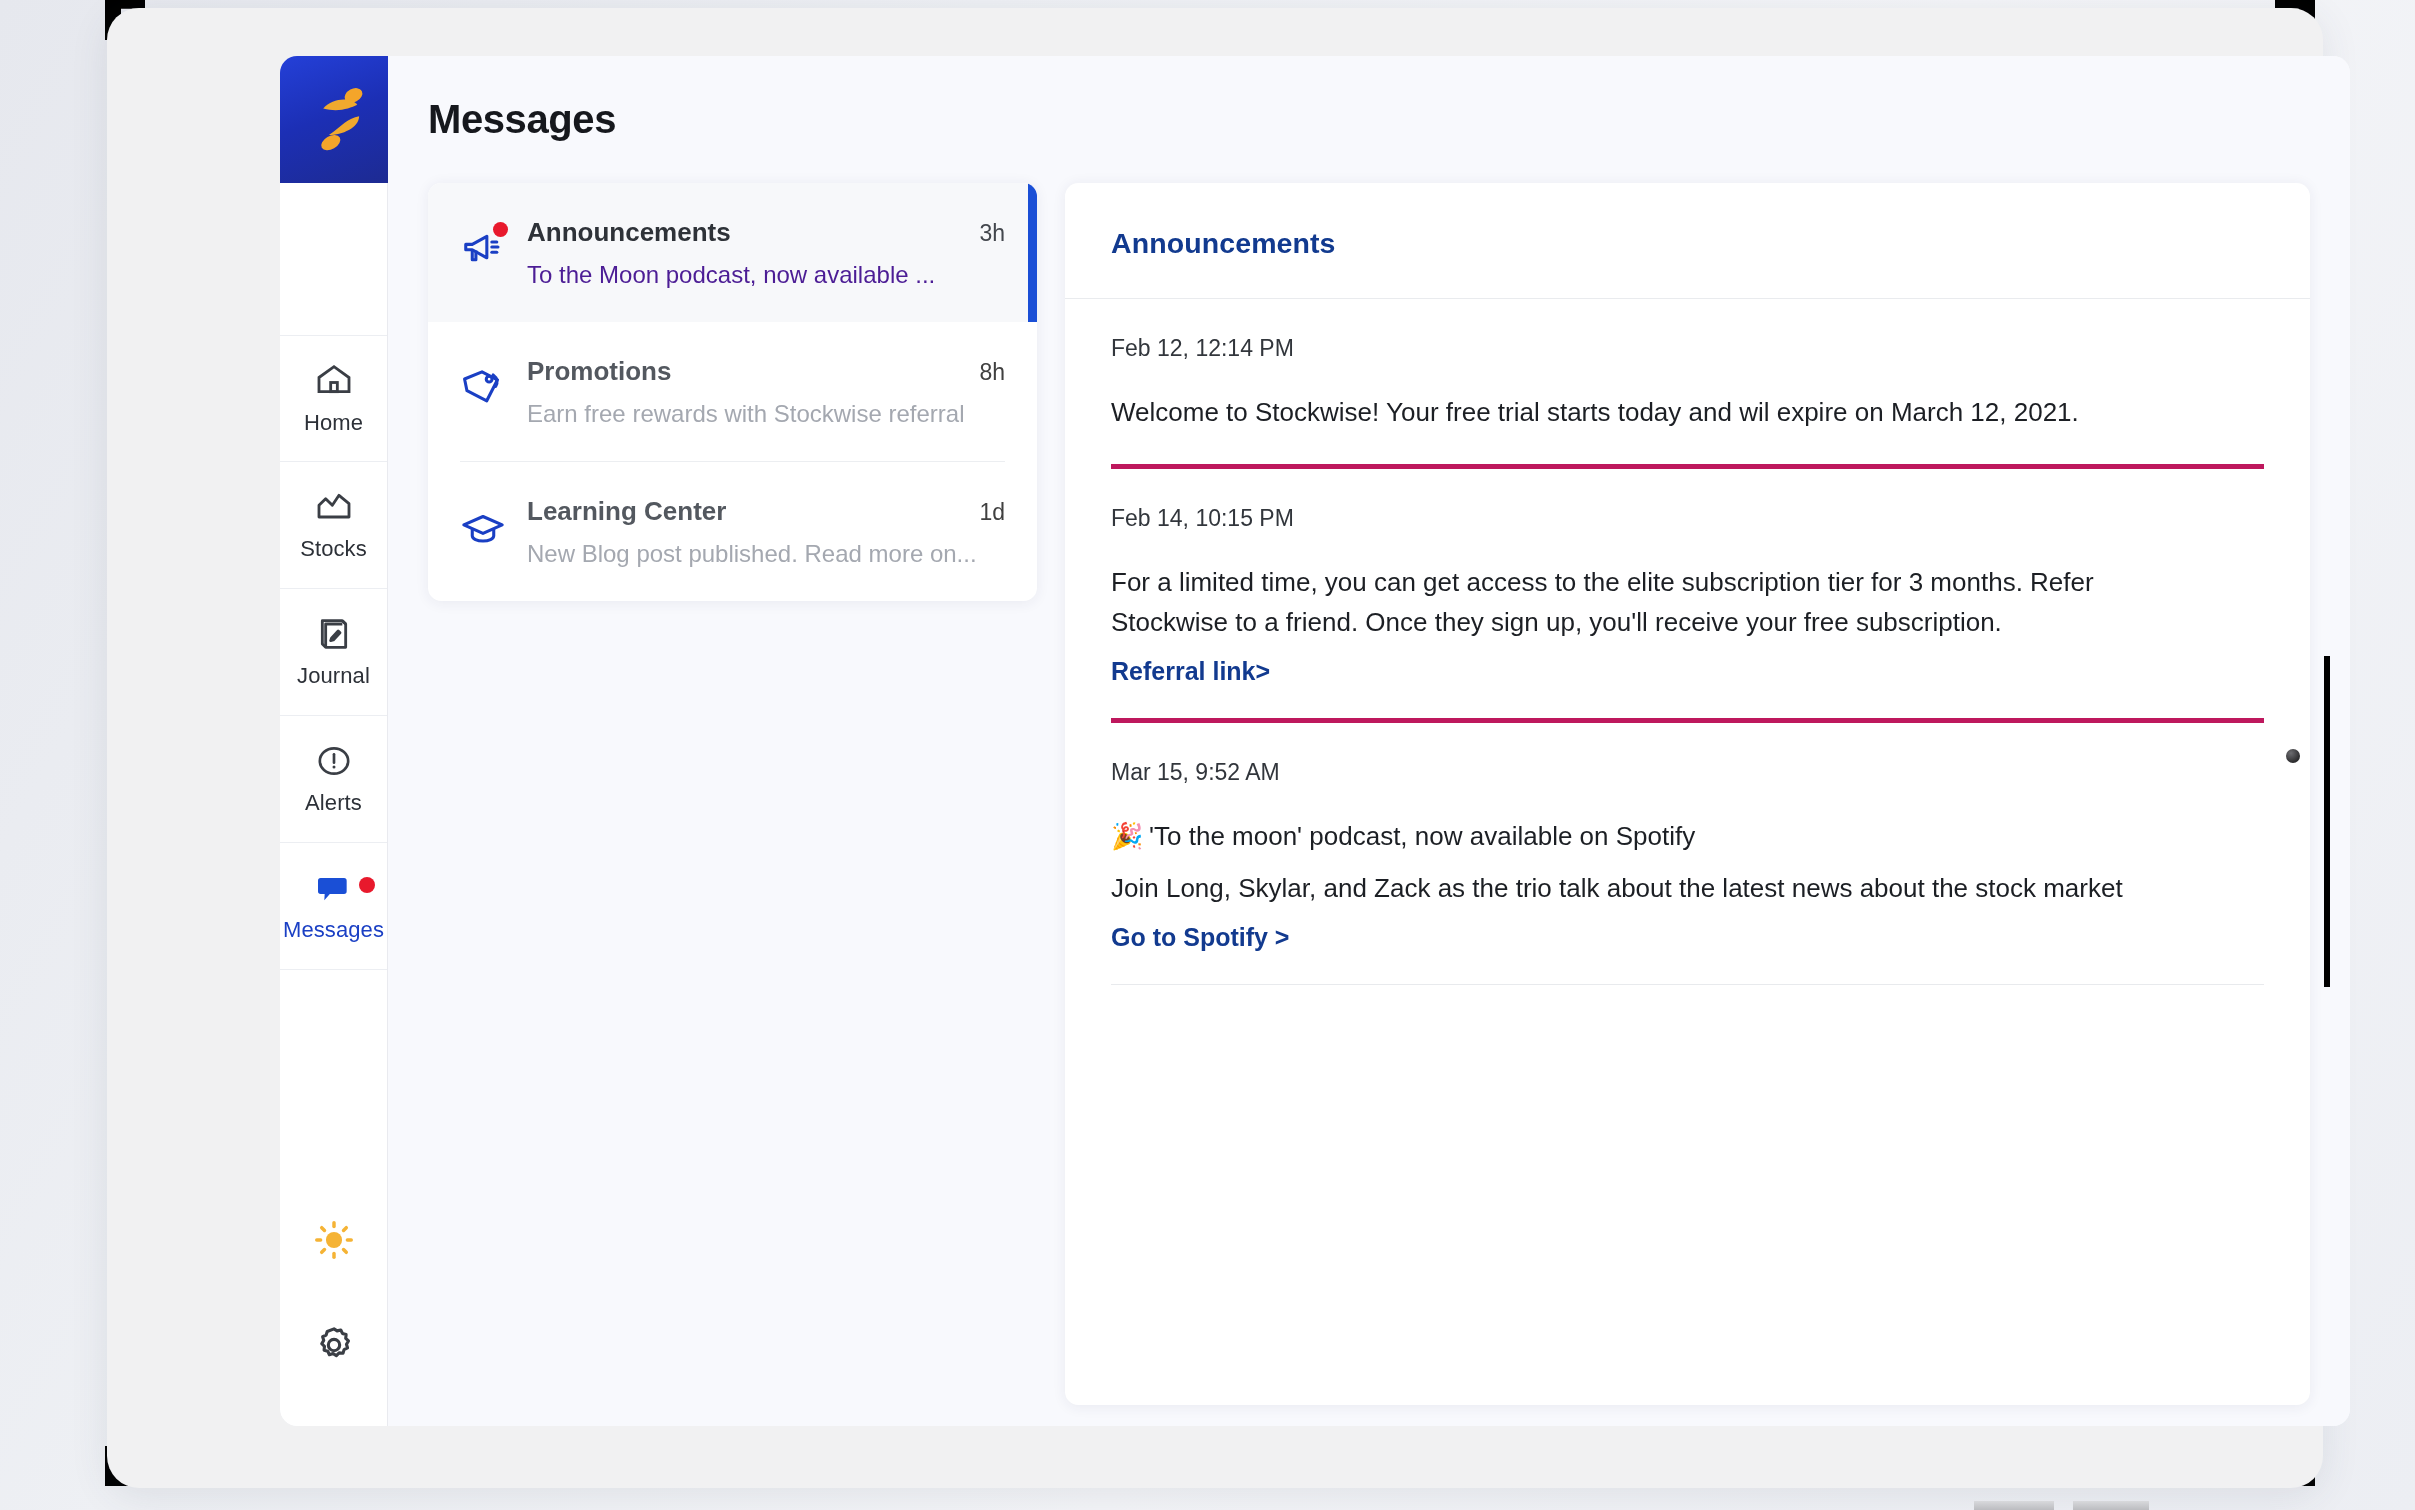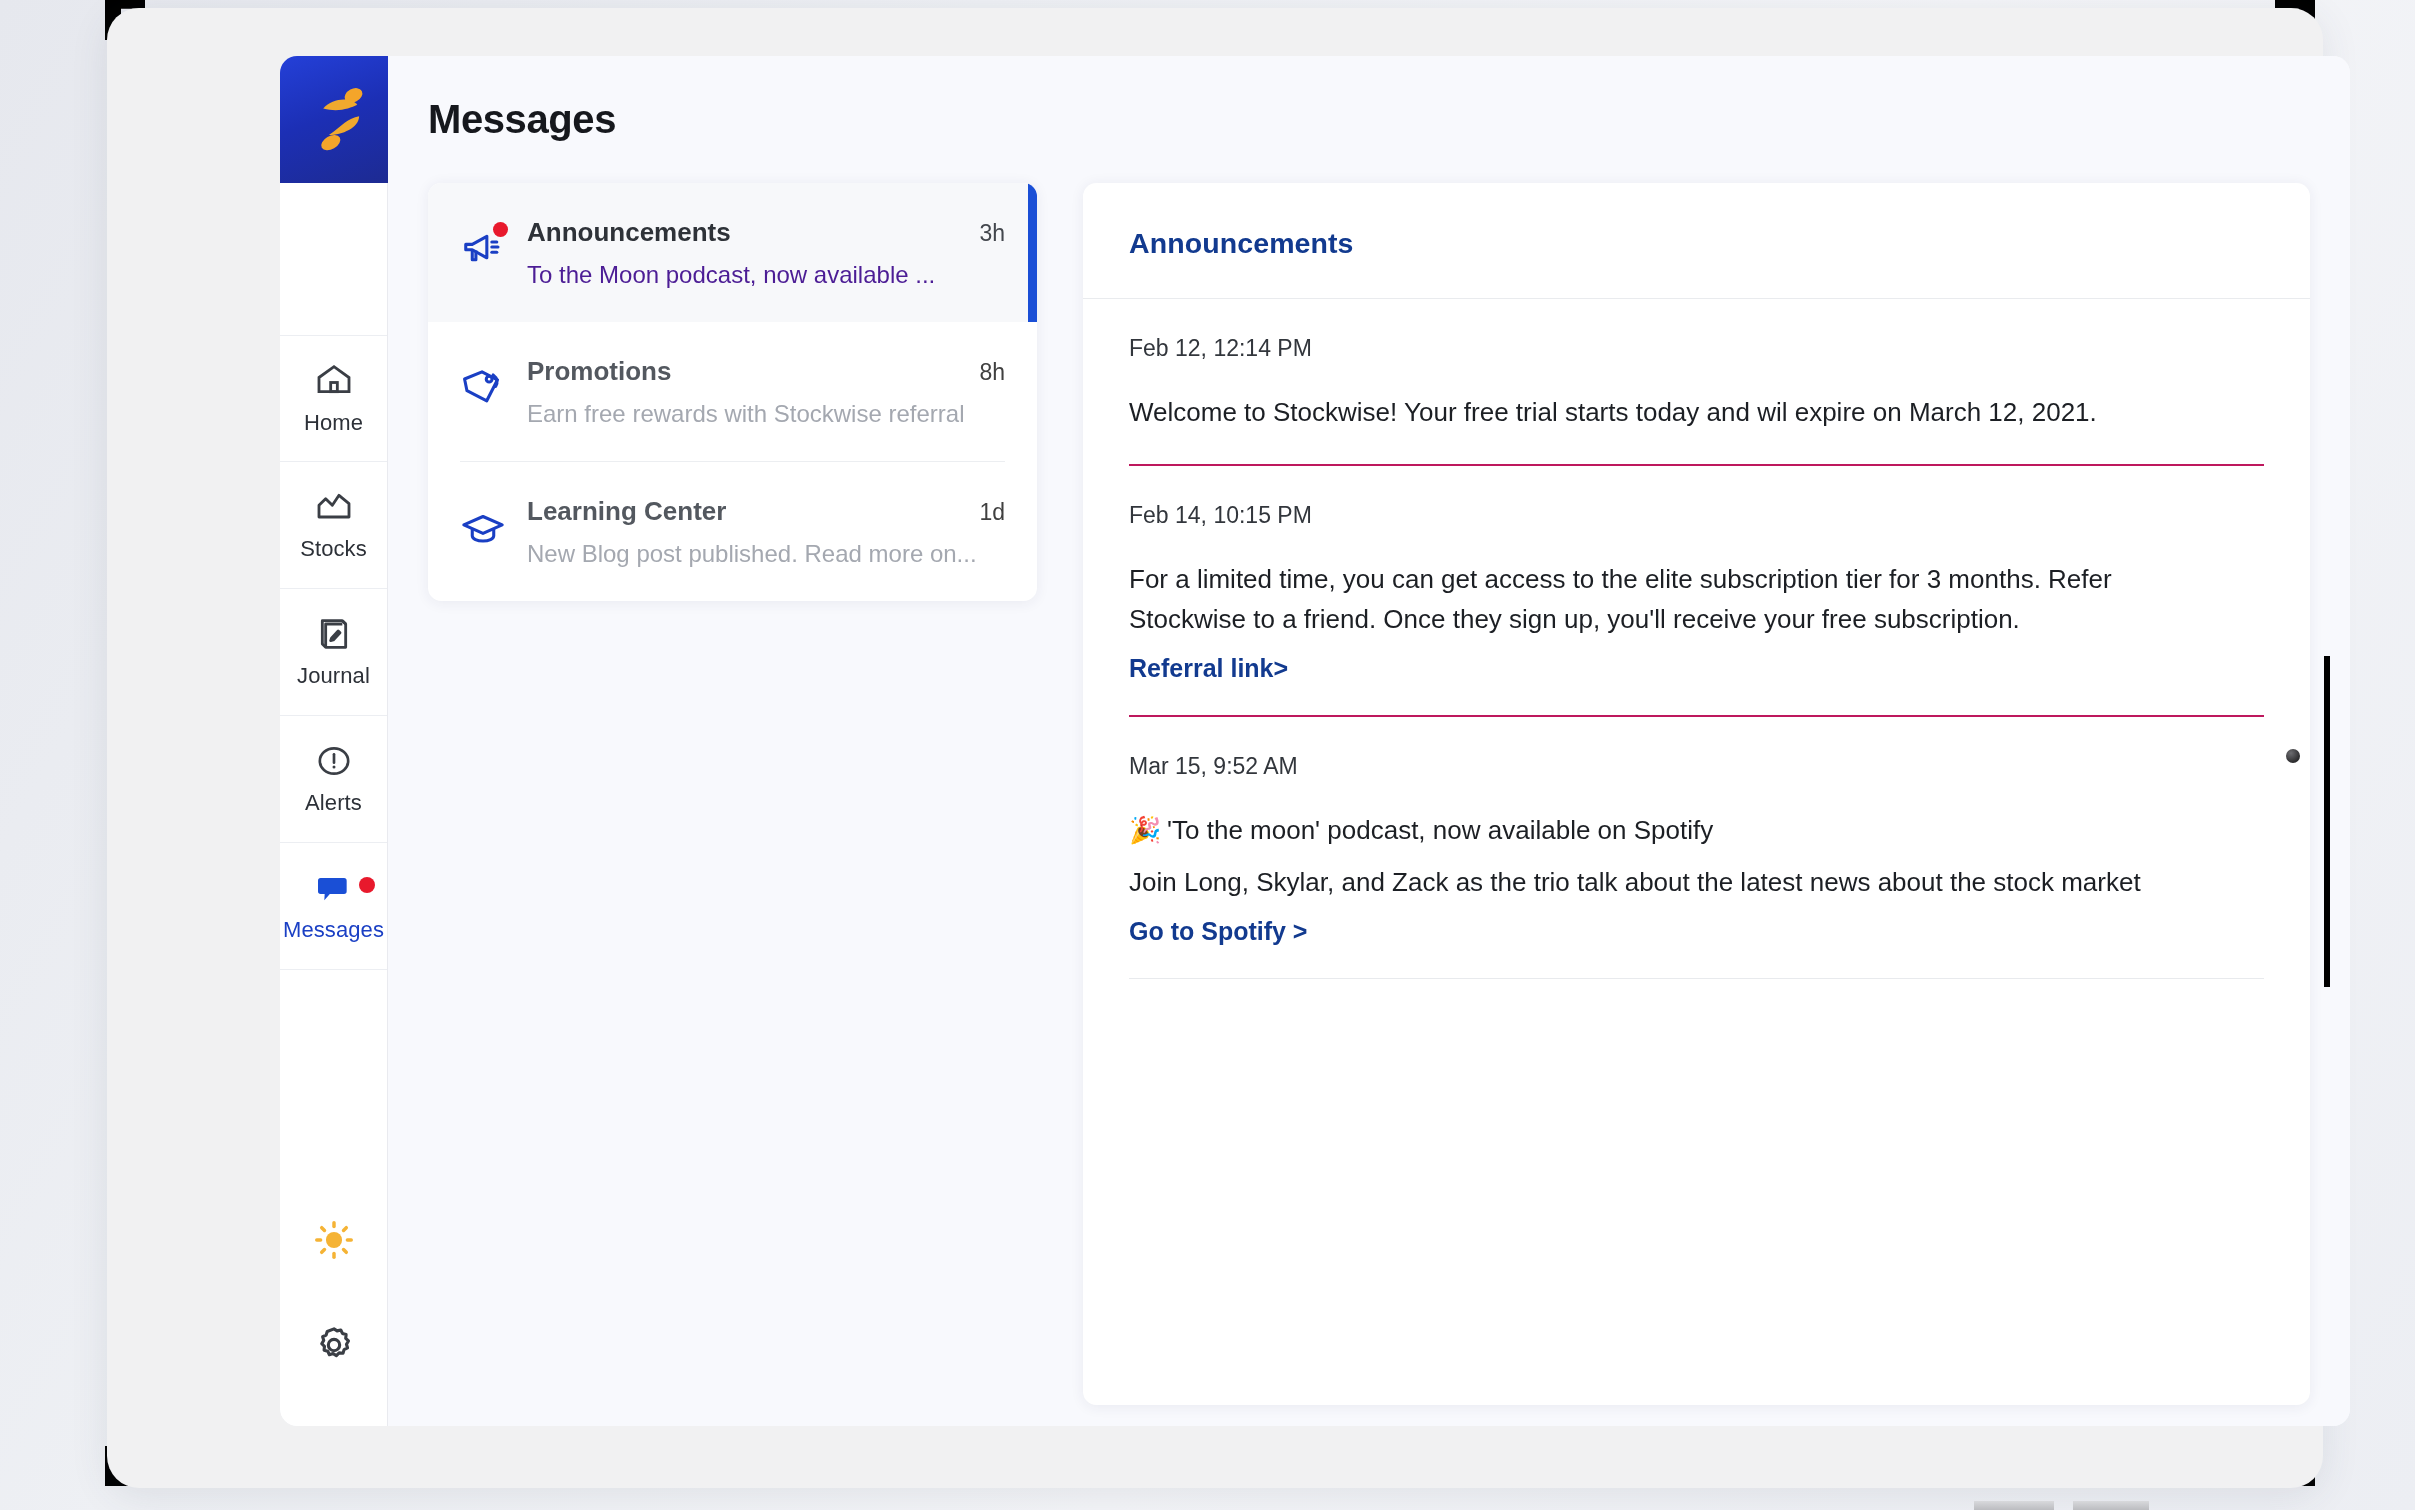--- a/index.html
+++ b/index.html
@@ -150,21 +150,21 @@
   .page-title {
     font-size: 40px;
     font-weight: 700;
     color: #16181d;
     letter-spacing: -0.4px;
   }
 
   .content {
     flex: 1;
     display: flex;
-    gap: 46px;
+    gap: 28px;
     padding: 0 40px 0 40px;
     min-height: 0;
   }
 
   
   .list-card {
     width: 609px;
     flex: none;
     background: #ffffff;
     border-radius: 13.3px;
@@ -224,21 +224,21 @@
     flex: none;
   }
   .detail-title {
     font-size: 28.5px;
     font-weight: 700;
     color: #123a8f;
     letter-spacing: 0.1px;
   }
   .detail-body { padding: 0 46px; flex: 1; min-height: 0; }
 
-  .msg { padding: 36px 0 32px 0; border-bottom: 2px solid #be185d; }
+  .msg { padding: 36px 0 32px 0; border-bottom: 5px solid #be185d; }
   .msg:last-child { border-bottom: 1px solid #e8eaed; }
   .msg-date { font-size: 23px; color: #32363c; }
   .msg-text {
     margin-top: 31px;
     font-size: 26px;
     line-height: 1.52;
     color: #1c1f24;
     max-width: 1094px;
   }
   .msg-line { font-size: 26px; line-height: 1.5; color: #1c1f24; }

